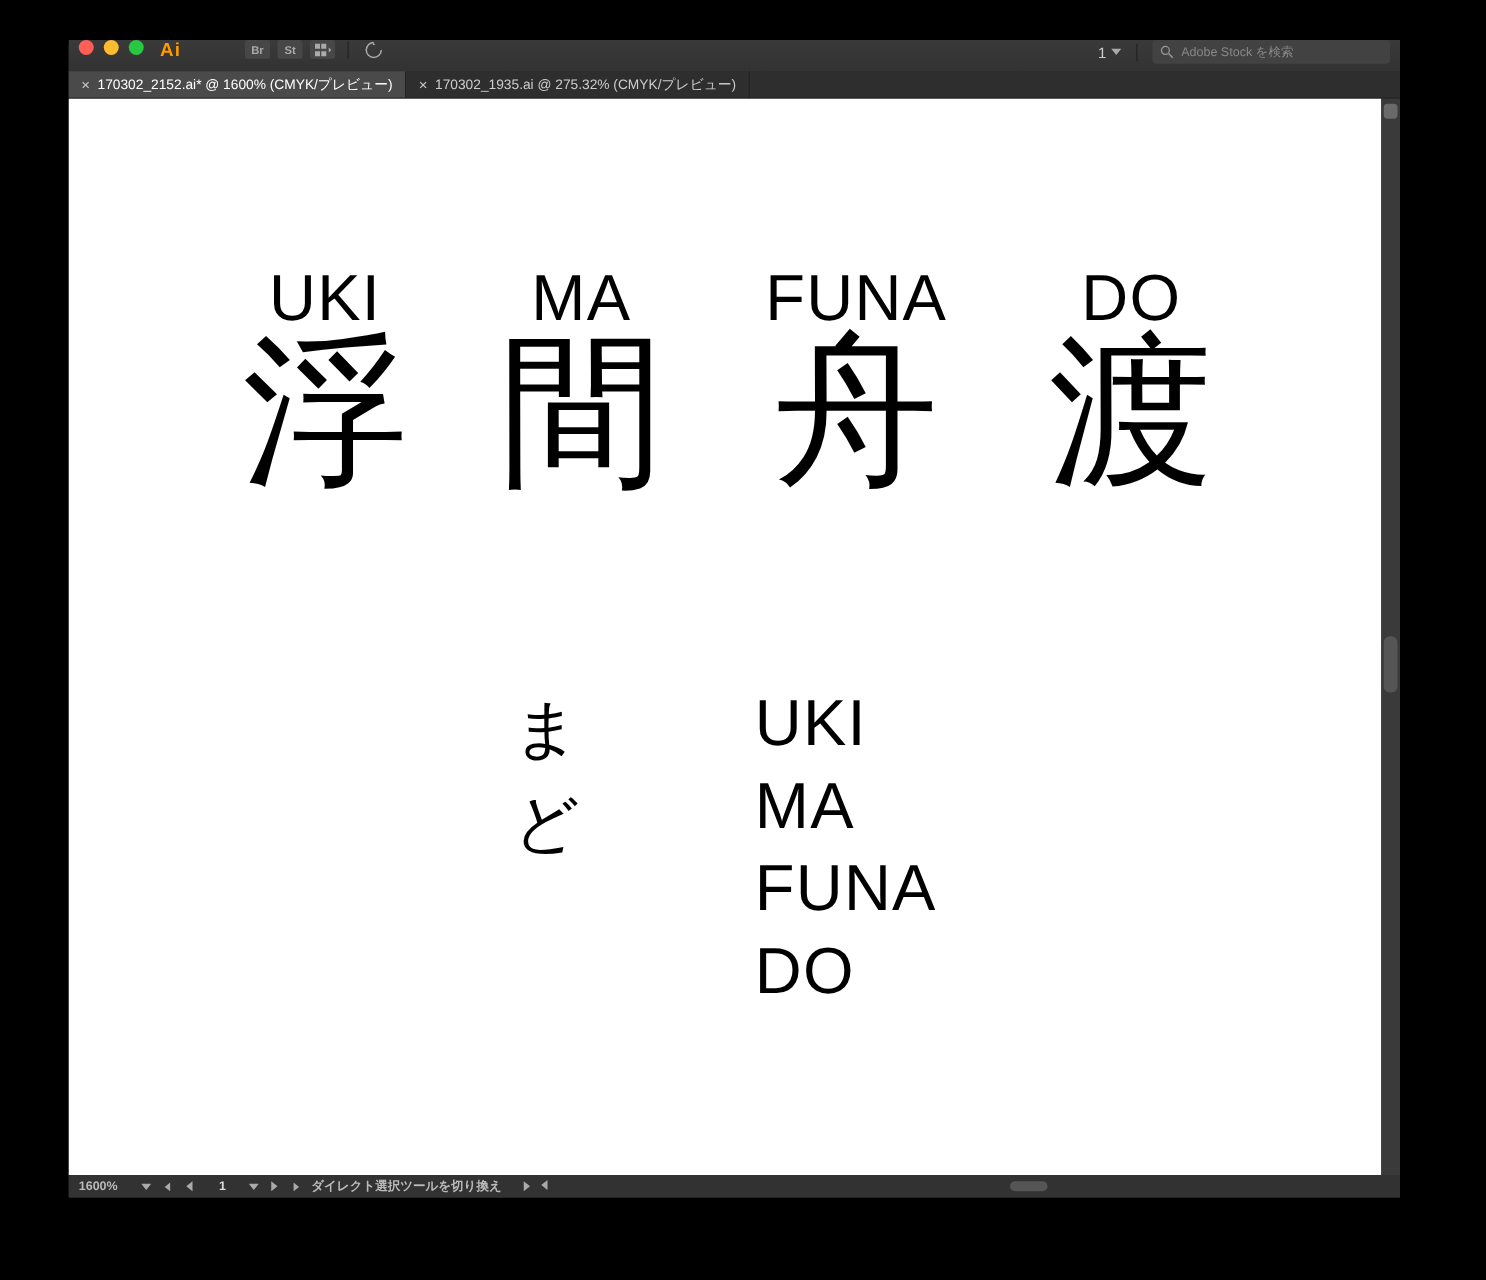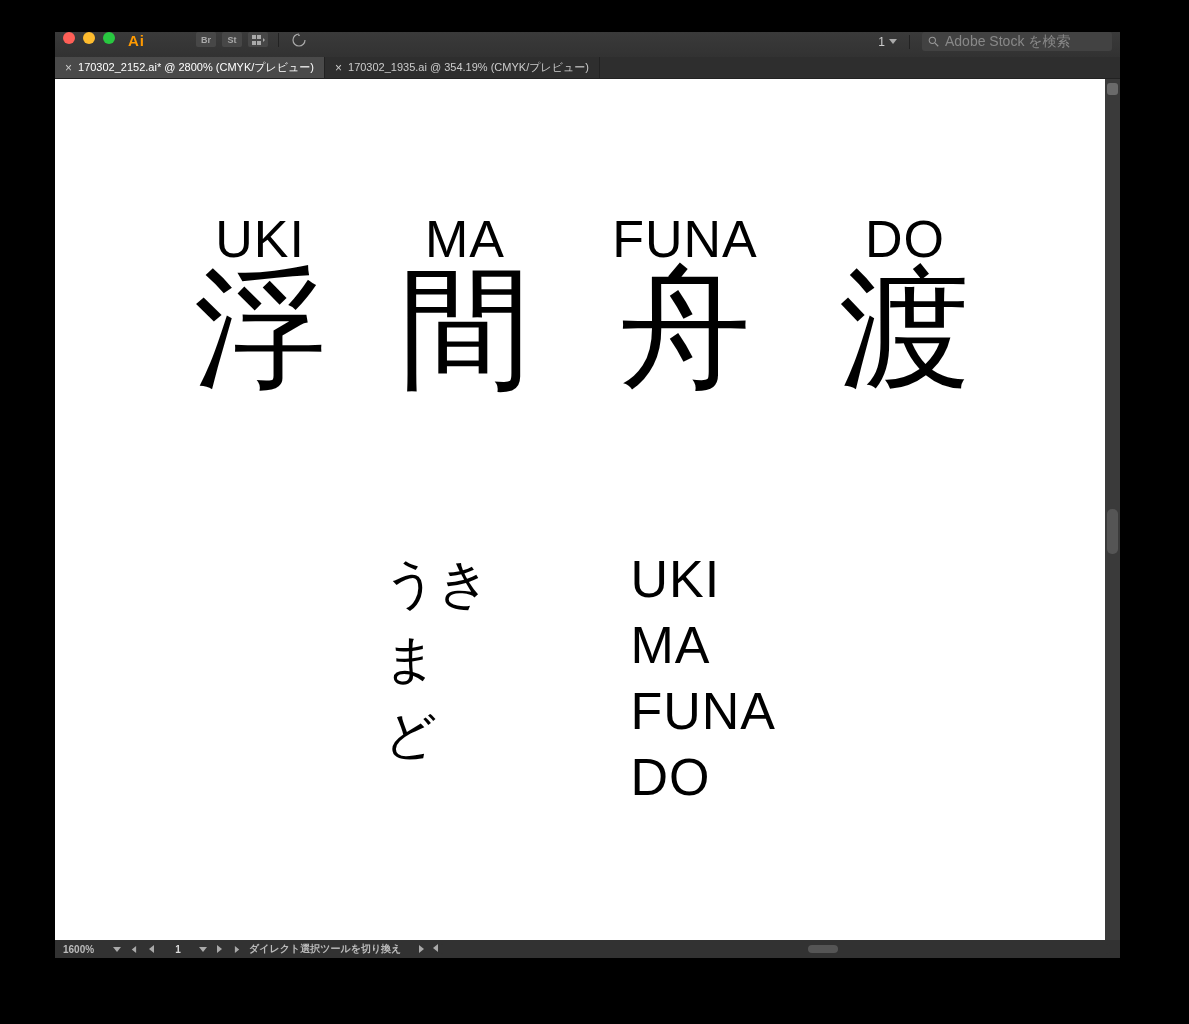--- a/index.html
+++ b/index.html
@@ -12,21 +12,21 @@
     .app-ai { color:#ff9a00; font-weight:700; font-size:15px; margin-left:6px; letter-spacing:1px; }
     .tb-icon { width:20px; height:15px; background:#474747; border-radius:2px; display:flex; align-items:center; justify-content:center; color:#aaa; font-size:9px; font-weight:bold; }
     .tb-icon svg { width:14px; height:14px; fill:#aaa; }
     .tb-group { display:flex; gap:6px; margin-left:6px; align-items:center;padding-left:38px; }
     .tb-sep { width:1px; height:14px; background:#222; margin:0 4px; }
     .tb-right { margin-left:auto; display:flex; align-items:center; gap:8px; }
     .artboard-num { color:#ccc; font-size:12px; display:flex; align-items:center; gap:4px; }
     .chev-down { width:0;height:0;border-left:4px solid transparent;border-right:4px solid transparent;border-top:5px solid #aaa; }
     .searchbox { display:flex; align-items:center; background:#424242; border-radius:3px; height:19px; padding:0 6px; width:190px; gap:6px; }
     .searchbox svg { width:11px;height:11px;fill:#999; }
-    .searchbox span { color:#888; font-size:14px; white-space:nowrap; overflow:hidden; }
+    .searchbox span { color:#888; font-size:10px; white-space:nowrap; overflow:hidden; }
     .tabbar { height:22px; background:#2e2e2e; display:flex; align-items:stretch; border-bottom:1px solid #222; }
     .doctab { display:flex; align-items:center; gap:6px; padding:0 10px; font-size:11px; color:#ccc; border-right:1px solid #222; cursor:default; }
     .doctab.active { background:#4a4a4a; color:#fff; }
     .doctab .x { color:#ccc; font-size:12px; }
     .work { flex:1; display:flex; position:relative; }
     .canvas-wrap { flex:1; background:#fff; position:relative; overflow:hidden;padding-left:48px; }
     .artwork { position:absolute; inset:0; }
     .row-top { position:absolute; top:130px; left:0; right:0; display:flex; justify-content:center; gap:0; }
     .col { text-align:center; }
     .romaji-lg { font-size:52px; font-weight:400; letter-spacing:1px; }
@@ -93,25 +93,25 @@
             <line x1="9" y1="9" x2="13" y2="13" stroke="#999" stroke-width="1.5"></line>
           </svg>
         <span>Adobe Stock を検索</span>
       </div>
     </div>
   </div>
 
   <div class="tabbar">
     <div class="doctab active">
       <span class="x">×</span>
-      <span>170302_2152.ai* @ 2800% (CMYK/プレビュー)</span>
+      <span>170302_2152.ai* @ 1600% (CMYK/プレビュー)</span>
     </div>
     <div class="doctab">
       <span class="x">×</span>
-      <span>170302_1935.ai @ 354.19% (CMYK/プレビュー)</span>
+      <span>170302_1935.ai @ 275.32% (CMYK/プレビュー)</span>
     </div>
   </div>
 
   <div class="work">
     <div class="canvas-wrap">
       <div class="artwork">
         <div class="row-top">
           <div class="col c1">
             <div class="romaji-lg">UKI</div>
             <div class="kanji-lg">浮</div>
@@ -124,21 +124,20 @@
             <div class="romaji-lg">FUNA</div>
             <div class="kanji-lg">舟</div>
           </div>
           <div class="col c4">
             <div class="romaji-lg">DO</div>
             <div class="kanji-lg">渡</div>
           </div>
         </div>
         <div class="bottom-block">
           <div class="hira-col">
-            <span>うき</span>
             <span>ま</span>
             <span>ど</span>
           </div>
           <div class="rom-col">
             <span>UKI</span>
             <span>MA</span>
             <span>FUNA</span>
             <span>DO</span>
           </div>
         </div>

